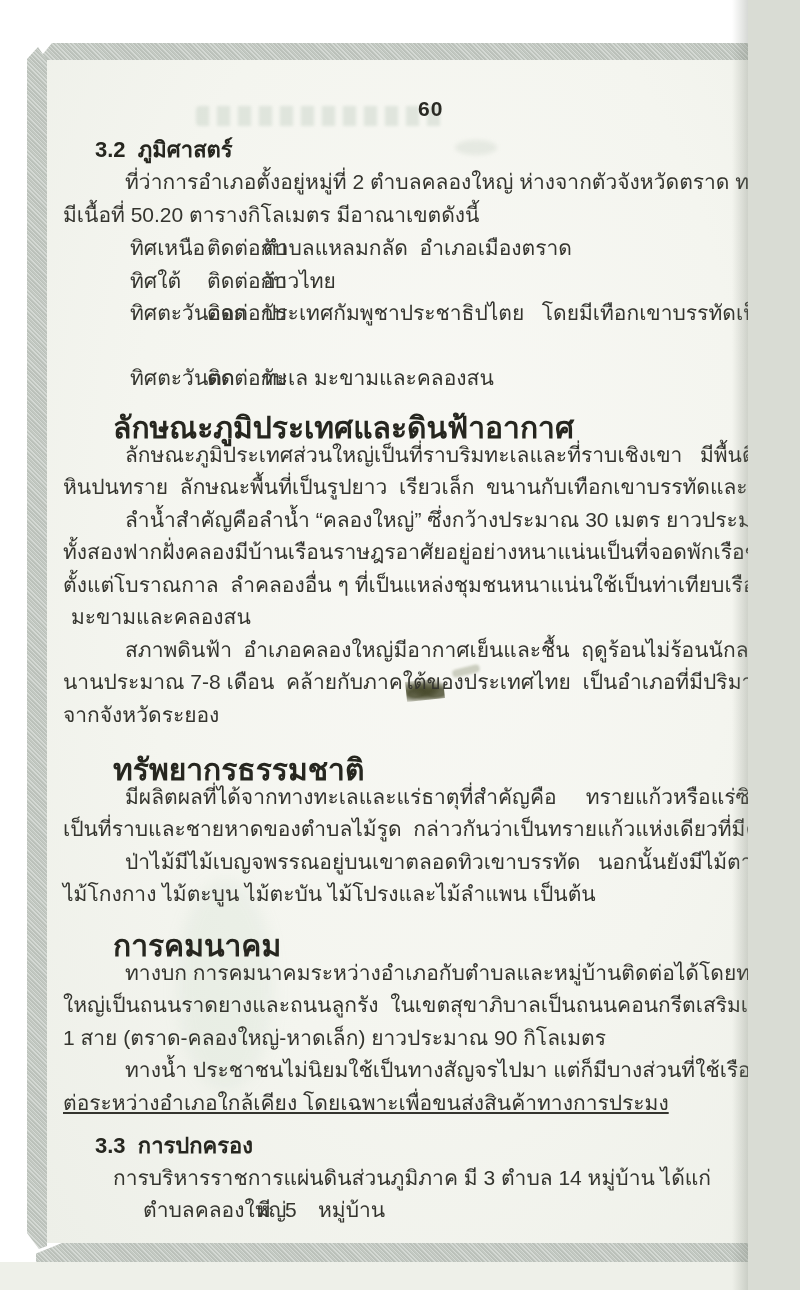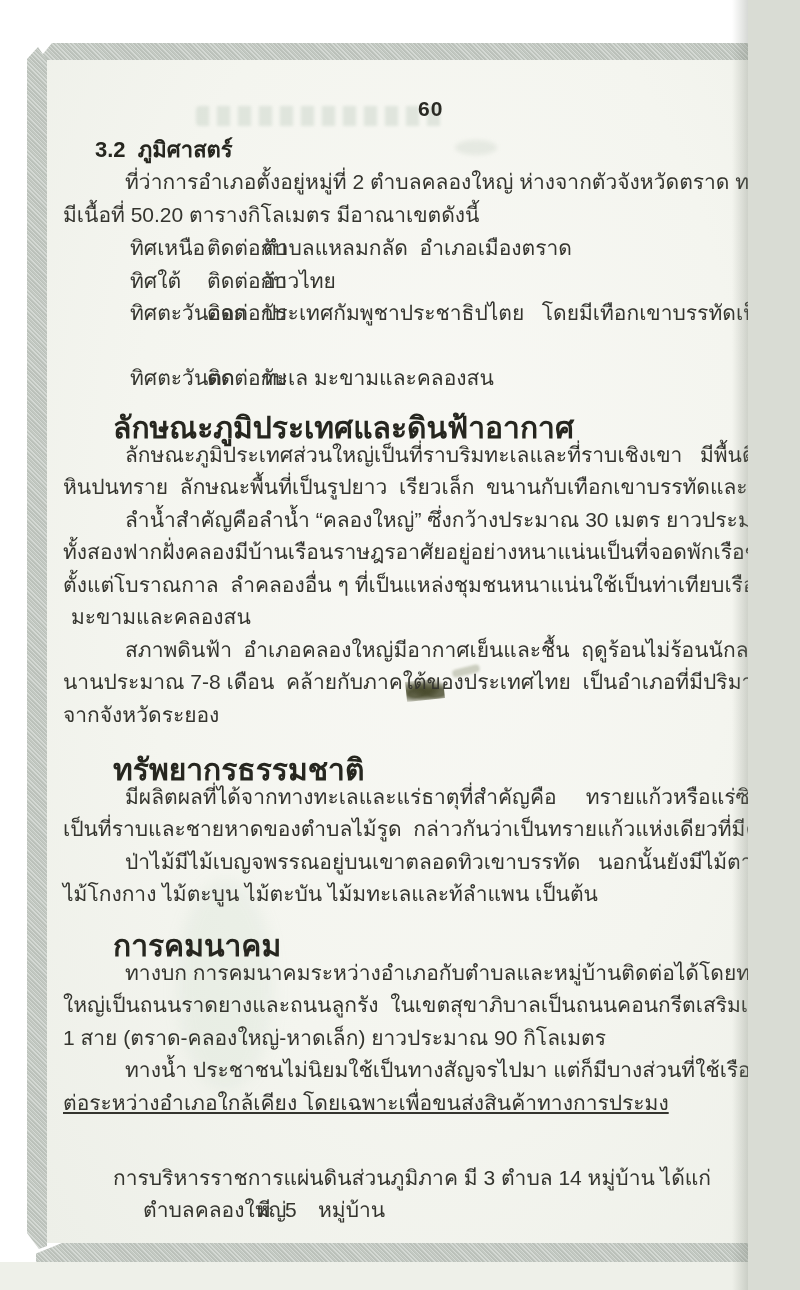--- a/index.html
+++ b/index.html
@@ -119,25 +119,26 @@
       <div class="body-line" style="left: 63px; top: 539px;">ทั้งสองฟากฝั่งคลองมีบ้านเรือนราษฎรอาศัยอยู่อย่างหนาแน่นเป็นที่จอดพักเรือชั่วคราวของชาวประมงมา</div>
       <div class="body-line" style="left: 63px; top: 572px;">ตั้งแต่โบราณกาล  ลำคลองอื่น ๆ ที่เป็นแหล่งชุมชนหนาแน่นใช้เป็นท่าเทียบเรือเช่นกัน  คือ  คลองจาก  คลอง</div>
       <div class="body-line" style="left: 63px; top: 604px; margin-left: 8px;">มะขามและคลองสน</div>
       <div class="body-line" style="left: 125px; top: 637px;">สภาพดินฟ้า  อำเภอคลองใหญ่มีอากาศเย็นและชื้น  ฤดูร้อนไม่ร้อนนักลมพัดจัดมีฝนตกชุกและยาว</div>
       <div class="body-line" style="left: 63px; top: 669px;">นานประมาณ 7-8 เดือน  คล้ายกับภาคใต้ของประเทศไทย  เป็นอำเภอที่มีปริมาณน้ำฝนมากที่สุดและรอง</div>
       <div class="body-line" style="left: 63px; top: 702px;">จากจังหวัดระยอง</div>
       <div class="heading-md" style="left: 113px; top: 751px;">ทรัพยากรธรรมชาติ</div>
       <div class="body-line" style="left: 125px; top: 784px;">มีผลิตผลที่ได้จากทางทะเลและแร่ธาตุที่สำคัญคือ     ทรายแก้วหรือแร่ซิลิก้าซึ่งมีอยู่ทั่วไปในเขตที่</div>
       <div class="body-line" style="left: 63px; top: 816px;">เป็นที่ราบและชายหาดของตำบลไม้รูด  กล่าวกันว่าเป็นทรายแก้วแห่งเดียวที่มีคุณภาพดีที่สุดในประเทศไทย</div>
       <div class="body-line" style="left: 125px; top: 849px;">ป่าไม้มีไม้เบญจพรรณอยู่บนเขาตลอดทิวเขาบรรทัด   นอกนั้นยังมีไม้ตามชายป่าเลน   คือไม้แสม</div>
-      <div class="body-line" style="left: 63px; top: 881px;">ไม้โกงกาง ไม้ตะบูน ไม้ตะบัน ไม้มทะเลและท้ลำแพน เป็นต้น</div>
+      <div class="body-line" style="left: 63px; top: 881px;">ไม้โกงกาง ไม้ตะบูน ไม้ตะบัน ไม้โปรงและไม้ลำแพน เป็นต้น</div>
       <div class="heading-md" style="left: 113px; top: 927px;">การคมนาคม</div>
       <div class="body-line" style="left: 125px; top: 960px;">ทางบก การคมนาคมระหว่างอำเภอกับตำบลและหมู่บ้านติดต่อได้โดยทางรถยนต์ สภาพถนนส่วน</div>
       <div class="body-line" style="left: 63px; top: 992px;">ใหญ่เป็นถนนราดยางและถนนลูกรัง  ในเขตสุขาภิบาลเป็นถนนคอนกรีตเสริมเหล็ก  และมีทางหลวงแผ่นดิน</div>
       <div class="body-line" style="left: 63px; top: 1025px;">1 สาย (ตราด-คลองใหญ่-หาดเล็ก) ยาวประมาณ 90 กิโลเมตร</div>
       <div class="body-line" style="left: 125px; top: 1057px;">ทางน้ำ ประชาชนไม่นิยมใช้เป็นทางสัญจรไปมา แต่ก็มีบางส่วนที่ใช้เรือประมงสำหรับเดินทางติด</div>
       <div class="body-line" style="left: 63px; top: 1090px; text-decoration: underline;">ต่อระหว่างอำเภอใกล้เคียง โดยเฉพาะเพื่อขนส่งสินค้าทางการประมง</div>
+      <div class="heading-lg" style="left: 95px; top: 1132px;">3.3  การปกครอง</div>
       <div class="body-line" style="left: 113px; top: 1165px;">การบริหารราชการแผ่นดินส่วนภูมิภาค มี 3 ตำบล 14 หมู่บ้าน ได้แก่</div>
       <div class="row" style="top: 1197px;"><span class="cell" style="left: 143px; font-family: Liberation Serif, serif;">ตำบลคลองใหญ่</span><span class="cell" style="left: 257px;">มี</span><span class="cell" style="left: 285px;">5</span><span class="cell" style="left: 318px;">หมู่บ้าน</span></div>
     </div>
 
   <div id="right-edge-shadow"></div>
 </div>
 
 </body></html>

